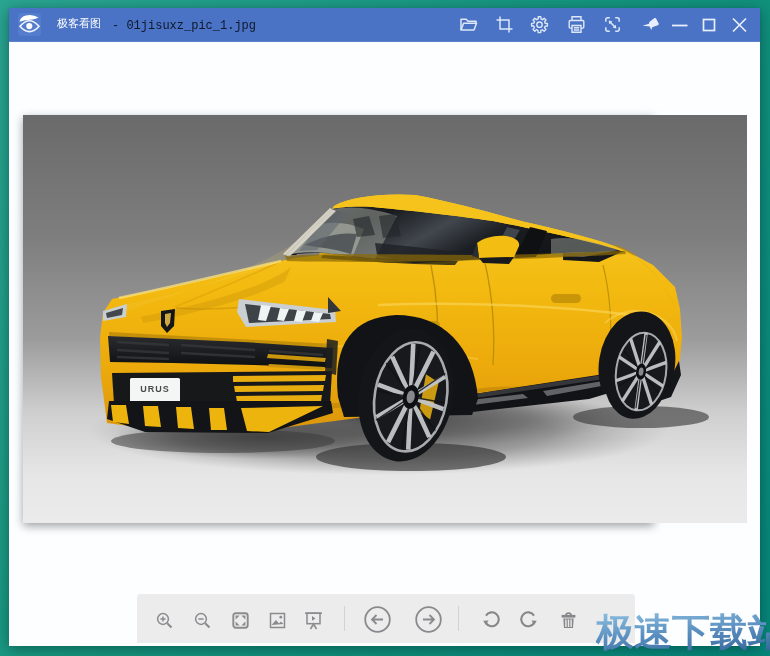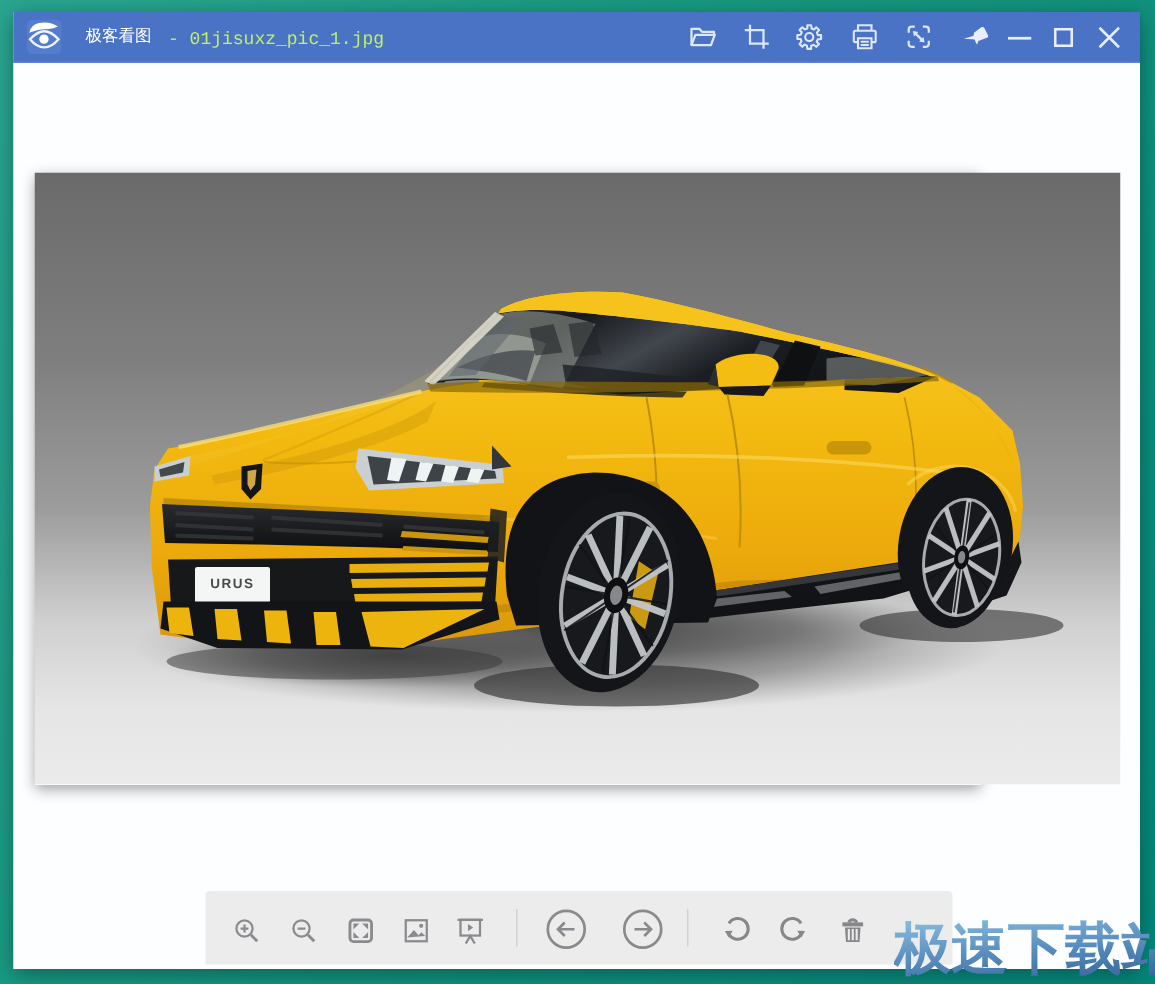--- a/index.html
+++ b/index.html
@@ -2,21 +2,21 @@
 <html><head>
 <meta charset="utf-8">
 <style>
 * { margin:0; padding:0; box-sizing:border-box; }
 html,body { width:770px; height:656px; overflow:hidden; font-family:"Liberation Sans",sans-serif; }
 body { background:linear-gradient(125deg,#2aa691 0%,#16977f 45%,#05877a 100%); position:relative; }
 #win { position:absolute; left:9px; top:8px; width:751px; height:638px; background:#fdfeff; box-shadow:0 3px 14px rgba(0,40,40,.5); }
 #titlebar { position:absolute; left:0; top:0; width:100%; height:34px; background:#4a73c5; border-bottom:1px solid #5e82cd; box-shadow:0 1px 2px rgba(40,70,140,.35); }
 #appicon { position:absolute; left:9px; top:5px; width:23px; height:23px; }
 #apptitle { position:absolute; left:48px; top:8px; color:#ffffff; font-size:11px; letter-spacing:0px; }
-#filename { position:absolute; left:103px; top:11px; color:#bef264; font-size:12px; font-family:"Liberation Mono",monospace; }
+#filename { position:absolute; left:103px; top:11px; color:#0f172a; font-size:12px; font-family:"Liberation Mono",monospace; }
 .tbico { position:absolute; top:7px; }
 #content { position:absolute; left:0; top:34px; right:0; bottom:0; background:#fdfeff; }
 #photo { position:absolute; left:14px; top:73px; width:631px; height:408px; box-shadow:0 3px 9px rgba(0,0,0,.38); }
 #toolbar { position:absolute; left:128px; top:552px; width:498px; height:49px; background:#ececec; border-radius:3px 3px 0 0; }
 .tico { position:absolute; top:18px; }
 .tsep { position:absolute; top:12px; width:1px; height:25px; background:#d2d2d2; }
 #wm { position:absolute; left:587px; top:565px; font-size:38px; font-weight:bold; letter-spacing:0px; white-space:nowrap;
   background:linear-gradient(175deg,#8fc3e2 5%, #5f93c3 45%, #2e5f96 95%); -webkit-background-clip:text; background-clip:text; color:transparent; }
 </style>
 </head>

